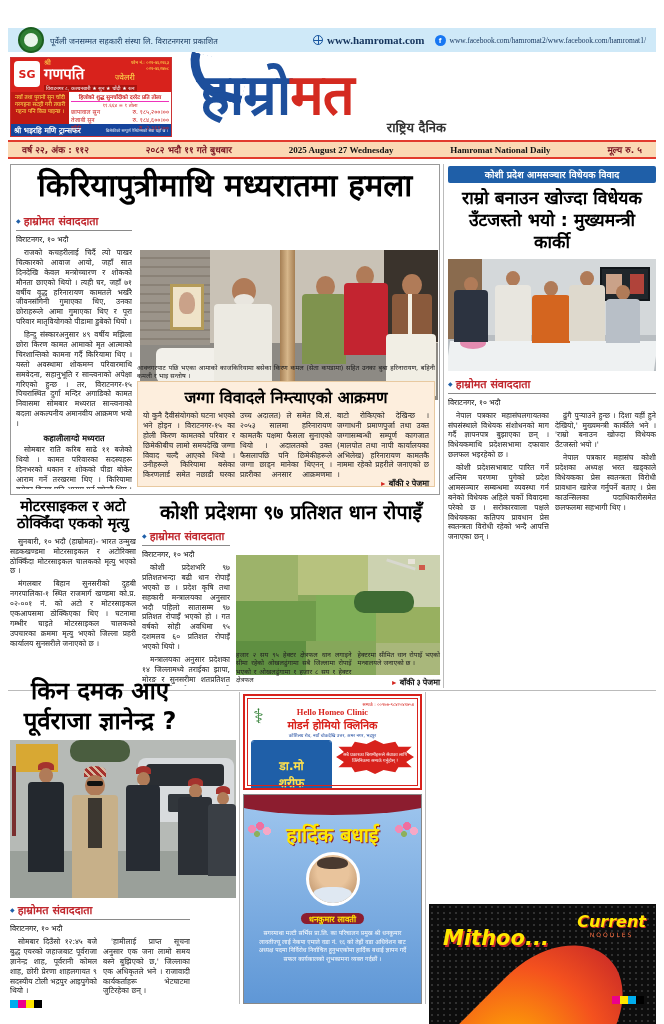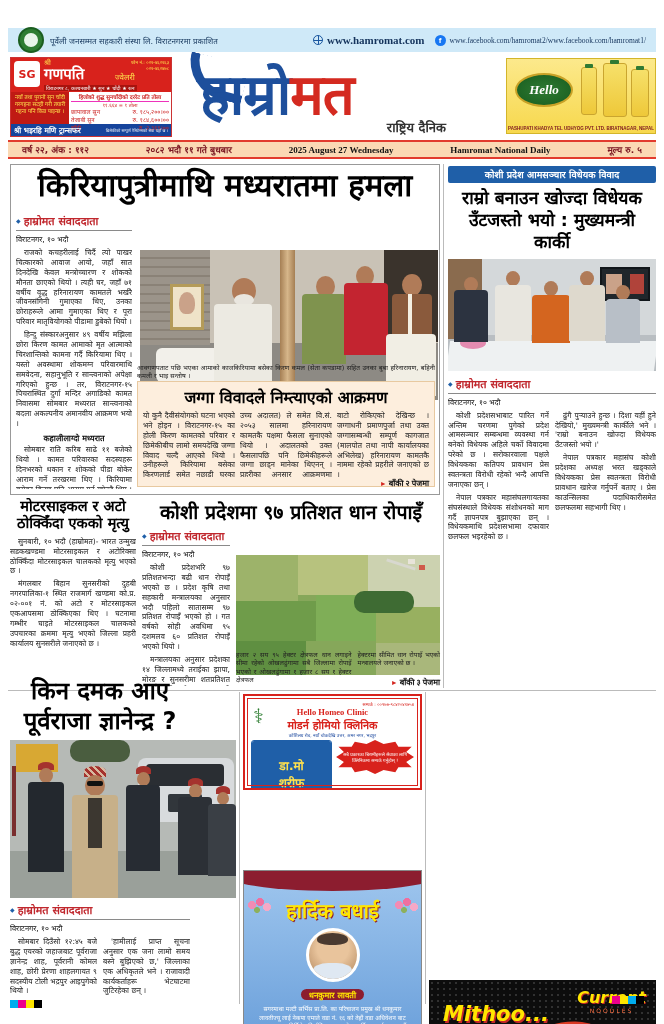--- a/index.html
+++ b/index.html
@@ -135,30 +135,20 @@
       <span class="np" style="font-size:4px">छिमेकीको सम्पूर्ण रेमिटेन्सको सेवा यहाँ छ ।</span>
     </div>
   </div>
 
   <div class="abs" style="left:180px;top:52px;width:300px;height:84px">
     <div class="abs" style="left:6px;top:6px;width:60px;height:40px;border-left:9px solid #1d4f9c;border-bottom:9px solid #1d4f9c;border-radius:0 0 0 44px;transform:rotate(14deg)"></div>
     <div class="np" style="position:absolute;left:20px;top:2px;font-size:56px;font-weight:bold;letter-spacing:-1px"><span class="mast-blue">हाम्रो</span><span class="mast-red">मत</span></div>
     <div class="np" style="position:absolute;right:34px;top:66px;font-size:13px;font-weight:bold;color:#333">राष्ट्रिय दैनिक</div>
   </div>
 
-  <div class="abs oil" style="left:506px;top:58px;width:150px;height:76px">
-    <div class="oil-oval">Hello</div>
-    <div class="bottle" style="right:58px;top:8px;width:16px;height:48px"></div>
-    <div class="bottle" style="right:28px;top:4px;width:24px;height:54px"></div>
-    <div class="bottle" style="right:6px;top:10px;width:18px;height:48px"></div>
-    <div class="cap" style="right:62px;top:5px;width:8px;height:4px"></div>
-    <div class="cap" style="right:36px;top:1px;width:9px;height:4px"></div>
-    <div class="cap" style="right:11px;top:7px;width:8px;height:4px"></div>
-    <div class="abs" style="left:0;right:0;bottom:2px;text-align:center;font-size:4.5px;color:#7a1420;font-weight:bold;font-family:'Liberation Sans',sans-serif">PASHUPATI KHADYA TEL UDHYOG PVT. LTD. BIRATNAGAR, NEPAL</div>
-  </div>
 
   <div class="abs datebar np" style="left:8px;top:140px;width:648px;height:19px">
     <span style="color:#7a1420">वर्ष २२, अंक : ११२</span>
     <span style="color:#7a1420">२०८२ भदौ ११ गते बुधबार</span>
     <span style="font-family:'Liberation Serif',serif">2025 August 27 Wednesday</span>
     <span style="font-family:'Liberation Serif',serif">Hamromat National Daily</span>
     <span style="color:#7a1420">मूल्य रु. ५</span>
   </div>
 
   <div class="abs" style="left:10px;top:164px;width:430px;height:331px;border:1px solid #999;padding:3px">
@@ -198,21 +188,21 @@
       <div class="fig-body" style="left:162px;top:44px;width:44px;height:70px;background:#7f934e"></div>
 
       <div class="fig-head" style="left:216px;top:16px;width:18px;height:20px"></div>
       <div class="fig-body" style="left:204px;top:33px;width:44px;height:72px;background:#c32430"></div>
 
       <div class="fig-head" style="left:262px;top:24px;width:20px;height:22px"></div>
       <div class="fig-body" style="left:252px;top:44px;width:40px;height:42px;background:#8a5a3c"></div>
       <div class="abs" style="left:268px;top:44px;width:4px;height:40px;background:#f4efe2"></div>
       <div class="fig-body" style="left:246px;top:84px;width:50px;height:62px;background:#f1eee4"></div>
     </div>
-    <div class="abs np caption" style="left:126px;top:199px;width:298px">आक्गणपताट पछि भएका आमाको काजकिरियामा बसेका किरण कमल (सेता कपडामा) सहित उनका बुबा हरिनारायण, बहिनी कमली र भाइ सन्तोष ।</div>
+    <div class="abs np caption" style="left:126px;top:199px;width:298px">आक्नगरपाट पछि भएका आमाको काजकिरियामा बसेका किरण कमल (सेता कपडामा) सहित उनका बुबा हरिनारायण, बहिनी कमली र भाइ सन्तोष ।</div>
 
     <div class="abs orange-box" style="left:126px;top:216px;width:298px;height:106px;padding:3px 5px">
       <div class="np hl" style="text-align:center;font-size:16px;margin:1px 0 3px">जग्गा विवादले निम्त्याएको आक्रमण</div>
       <div style="display:flex;gap:5px">
         <div class="tiny np" style="flex:1;height:66px;overflow:hidden">यो कुनै दैवीसंयोगको घटना भएको भने होइन । विराटनगर-१५ का होली किरण कामतको परिवार र छिमेकीबीच लामो समयदेखि जग्गा विवाद चल्दै आएको थियो । उनीहरूले किरियामा बसेका किरणलाई समेत नछाडी घरका बडेरी, भाइ र वृद्ध बुबालाई समेत आक्रमण गरेका थिए ।</div>
         <div class="tiny np" style="flex:1;height:66px;overflow:hidden">उच्च अदालत) ले समेत वि.सं. २०५३ सालमा हरिनारायण कामतकै पक्षमा फैसला सुनाएको थियो । अदालतको उक्त फैसलापछि पनि छिमेकीहरूले जग्गा छाड्न मानेका थिएनन् । प्रहरीका अनुसार आक्रमणमा धारिलो हतियारसमेत प्रयोग भएको थियो ।</div>
         <div class="tiny np" style="flex:1;height:66px;overflow:hidden">बाटो रोकिएको देखिन्छ । जग्गाधनी प्रमाणपुर्जा तथा उक्त जग्गासम्बन्धी सम्पूर्ण कागजात (मालपोत तथा नापी कार्यालयका अभिलेख) हरिनारायण कामतकै नाममा रहेको प्रहरीले जनाएको छ ।</div>
       </div>
       <div class="more"><span class="arr">►</span> <span>बाँकी २ पेजमा</span></div>
     </div>
@@ -245,22 +235,22 @@
     </div>
     <div class="np" style="margin-top:5px">
       <div class="byline">
           <span class="dia">◆</span>
           <span class="bl">हाम्रोमत संवाददाता</span>
         </div>
       <div class="place">विराटनगर, १० भदौ</div>
     </div>
     <div style="display:flex;gap:6px">
       <div class="tiny np" style="flex:1;height:296px;overflow:hidden">
+        <p>नेपाल पत्रकार महासंघलगायतका संघसंस्थाले विधेयक संशोधनको माग गर्दै ज्ञापनपत्र बुझाएका छन् । विधेयकमाथि प्रदेशसभामा दफावार छलफल भइरहेको छ ।</p>
         <p>कोशी प्रदेशसभाबाट पारित गर्ने अन्तिम चरणमा पुगेको प्रदेश आमसञ्चार सम्बन्धमा व्यवस्था गर्न बनेको विधेयक अहिले चर्को विवादमा परेको छ । सरोकारवाला पक्षले विधेयकका कतिपय प्रावधान प्रेस स्वतन्त्रता विरोधी रहेको भन्दै आपत्ति जनाएका छन् ।</p>
-        <p>नेपाल पत्रकार महासंघलगायतका संघसंस्थाले विधेयक संशोधनको माग गर्दै ज्ञापनपत्र बुझाएका छन् । विधेयकमाथि प्रदेशसभामा दफावार छलफल भइरहेको छ ।</p>
       </div>
       <div class="tiny np" style="flex:1;height:296px;overflow:hidden">
         <p>ढुंगै पुर्‍याउने हुन्छ । दिशा यहीं हुने देखियो,' मुख्यमन्त्री कार्कीले भने । 'राम्रो बनाउन खोज्दा विधेयक उँटजस्तो भयो ।'</p>
         <p>नेपाल पत्रकार महासंघ कोशी प्रदेशका अध्यक्ष भरत खड्काले विधेयकका प्रेस स्वतन्त्रता विरोधी प्रावधान खारेज गर्नुपर्ने बताए । प्रेस काउन्सिलका पदाधिकारीसमेत छलफलमा सहभागी थिए ।</p>
       </div>
     </div>
   </div>
 
   <div class="abs" style="left:10px;top:498px;width:126px;height:190px;overflow:hidden">
     <div class="np hl" style="text-align:center;font-size:14.5px;line-height:1.2">मोटरसाइकल र अटो ठोक्किँदा एकको मृत्यु</div>

